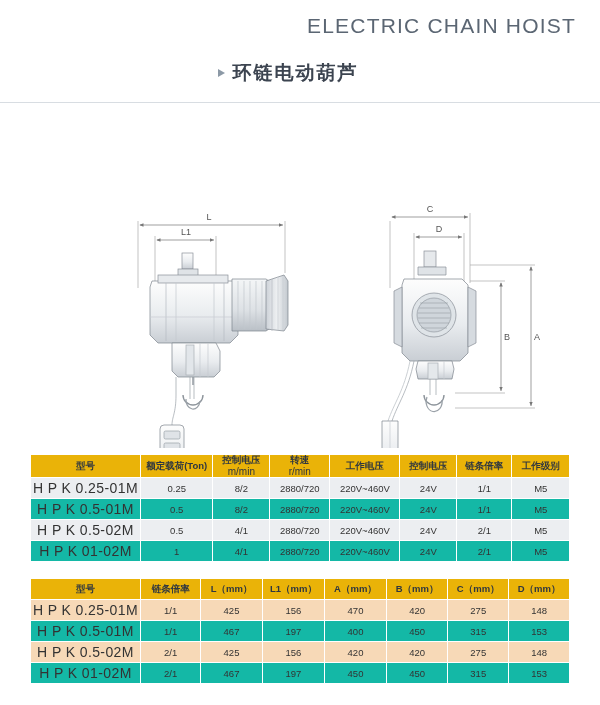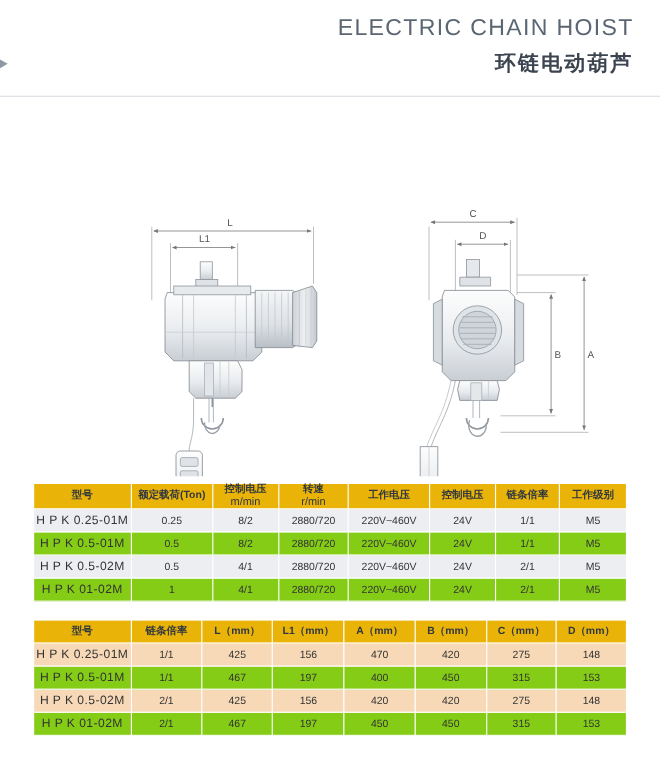--- a/index.html
+++ b/index.html
@@ -18,24 +18,24 @@
     padding:14px 24px 8px 0;
     text-align:right;
   }
   .header .title-en {
     font-size:21px;
     letter-spacing:1.2px;
     color:#5b6673;
     font-weight:400;
   }
   .header .title-cn-row {
-    margin-top:7px;
+    margin-top:22px;
     display:flex;
     align-items:center;
-    justify-content:space-between;
+    justify-content:center;
     gap:6px;
   }
   .header .arrow {
     width:0;height:0;
     border-left:7px solid #8c99a6;
     border-top:4.5px solid transparent;
     border-bottom:4.5px solid transparent;
     display:inline-block;
     margin-right:2px;
   }
@@ -79,23 +79,23 @@
   }
   thead th {
     background:#eab308;
     color:#2f3740;
     font-weight:bold;
     font-size:9.5px;
     line-height:1.15;
   }
   thead th .sub { font-weight:normal; font-size:10px; display:block; }
   tbody td { background:#eceef1; }
-  tbody tr.alt td { background:#84cc16; }
+  tbody tr.alt td { background:#14b8a6; }
   tbody td.model {
-    font-size:11px;
+    font-size:14px;
     letter-spacing:0.4px;
     color:#333;
     margin-top:20px;
   }
   tbody tr.hl td { background:#f7d9b7; }
   tbody tr.hl td.model { background:#f7d9b7; }
 </style>
 </head>
 <body>
 

